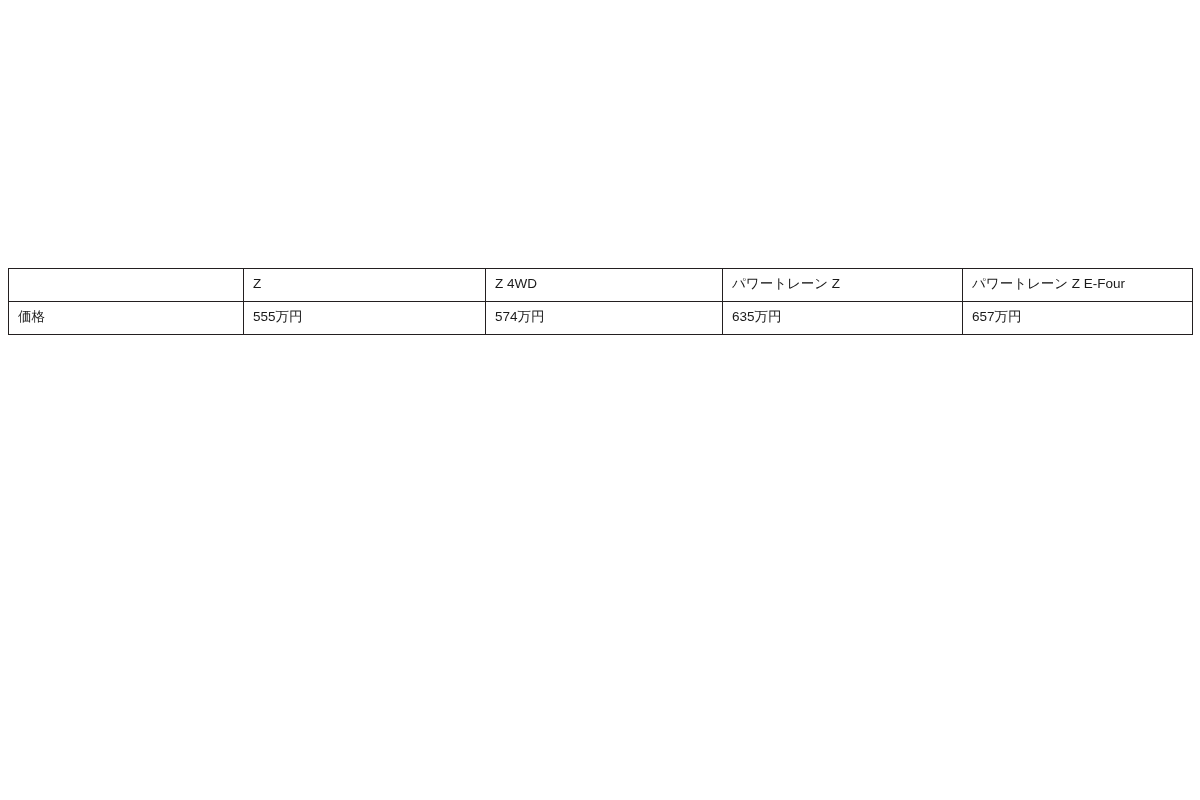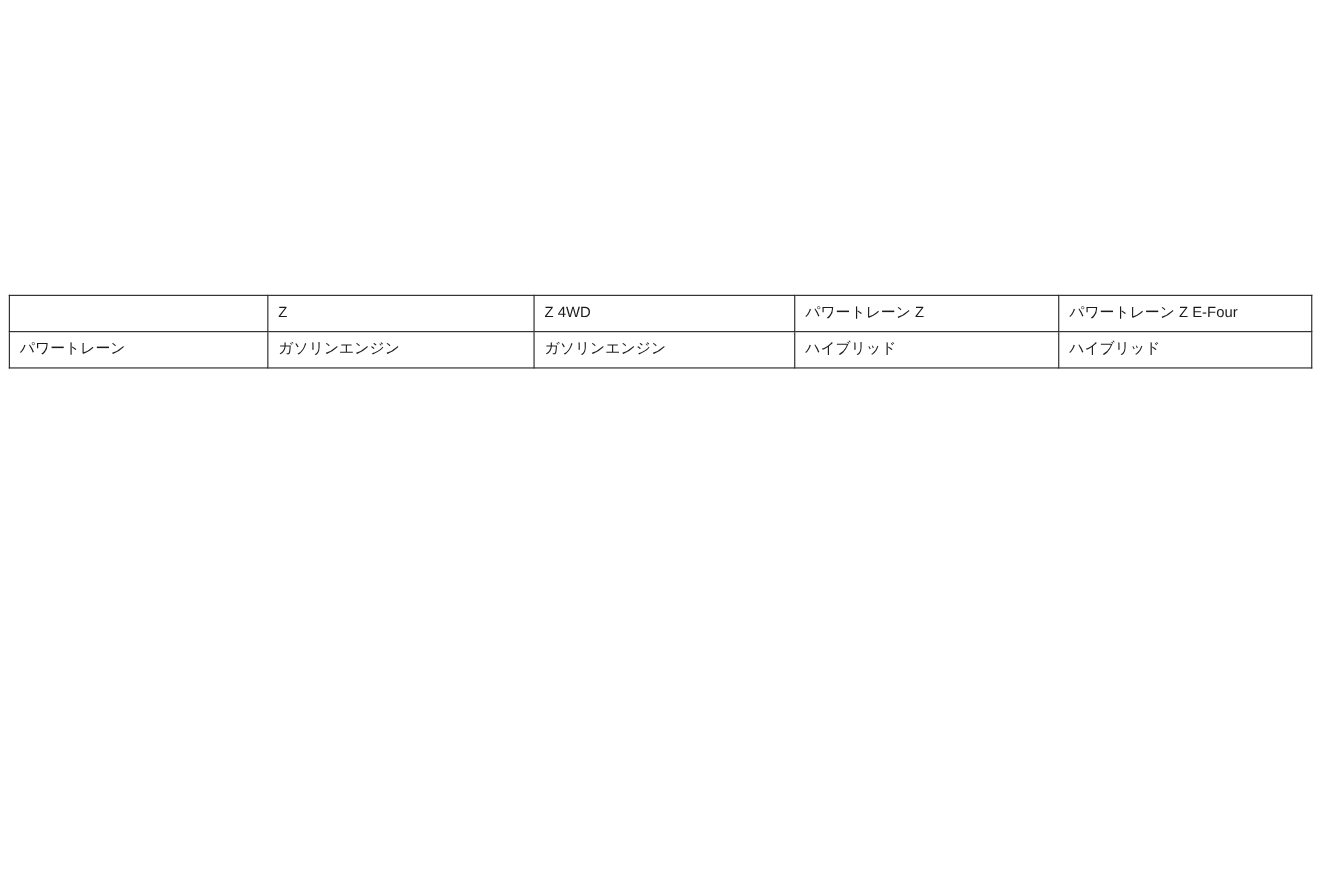--- a/index.html
+++ b/index.html
@@ -68,21 +68,21 @@
       <tr>
         <th class="corner-cell"></th>
         <th>Z</th>
         <th>Z 4WD</th>
         <th>パワートレーン Z</th>
         <th>パワートレーン Z E-Four</th>
       </tr>
     </thead>
     <tbody>
       <tr>
-        <td>パワートレーン</td>
-        <td>ガソリンエンジン</td>
-        <td>ガソリンエンジン</td>
-        <td>ハイブリッド</td>
-        <td>ハイブリッド</td>
+        <td>価格</td>
+        <td>555万円</td>
+        <td>574万円</td>
+        <td>635万円</td>
+        <td>657万円</td>
       </tr>
     </tbody>
   </table>
 </div>
 
 </body></html>

